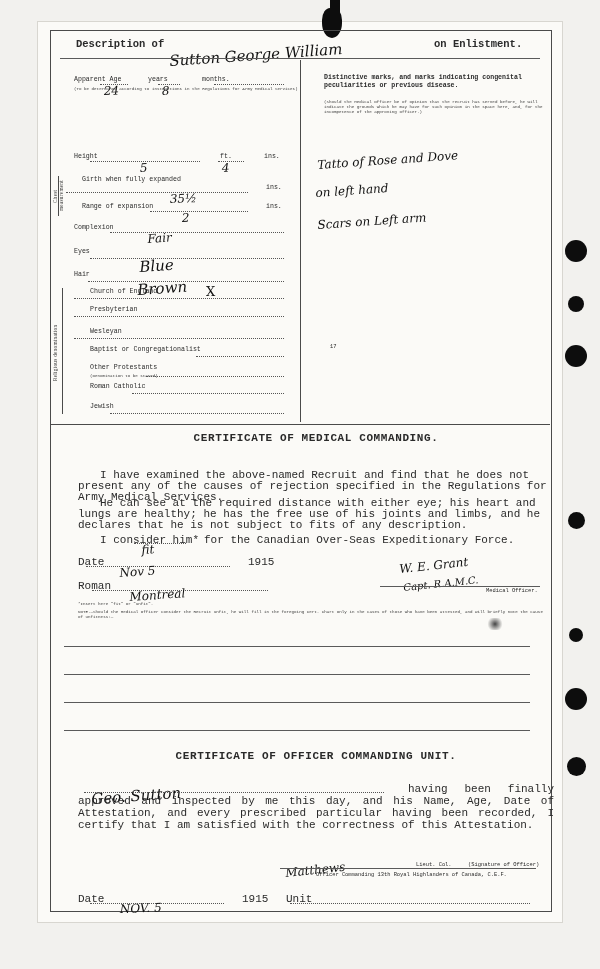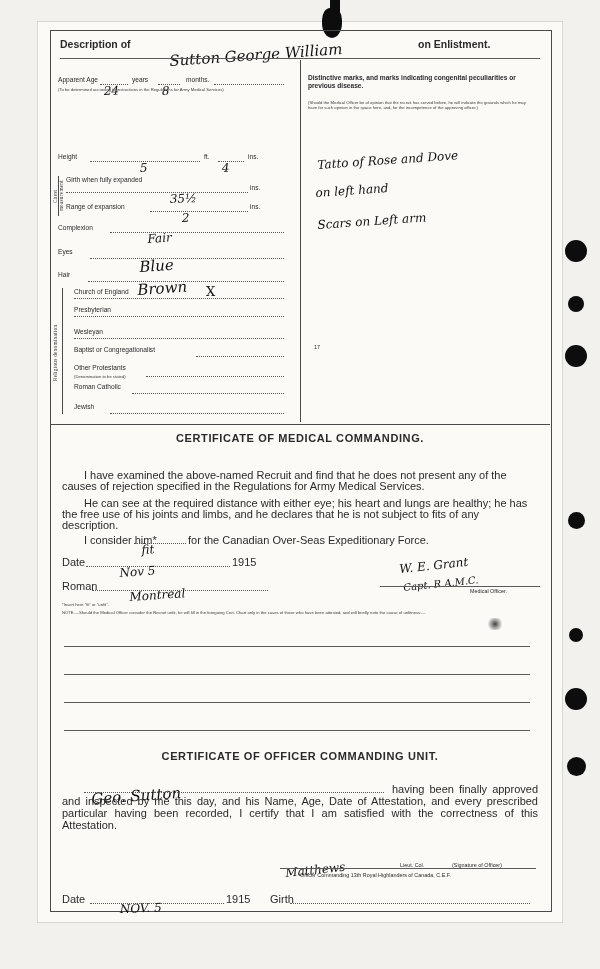--- a/index.html
+++ b/index.html
@@ -32,21 +32,21 @@
   .blob.b3{left:565px;top:345px;width:22px;height:22px;}
   .blob.b4{left:568px;top:512px;width:17px;height:17px;}
   .blob.b5{left:569px;top:628px;width:14px;height:14px;}
   .blob.b6{left:565px;top:688px;width:22px;height:22px;}
   .blob.b7={}
   .blob.b7{left:567px;top:757px;width:19px;height:19px;}
   .topblob{position:absolute;left:322px;top:8px;width:20px;height:30px;background:#0d0d0d;border-radius:40% 40% 50% 50%;}
   .topblob2{position:absolute;left:330px;top:0px;width:10px;height:16px;background:#0d0d0d;}
 
   
-  .t{position:absolute;font-family:Liberation Sans, sans-serif;color:#2a2a2a;white-space:nowrap;}
+  .t{position:absolute;font-family:Liberation Mono, monospace;color:#2a2a2a;white-space:nowrap;margin-left:16px;}
   .tiny{font-size:4.2px;line-height:5px;color:#3b3b3b;}
   .xsmall{font-size:5.4px;}
   .small{font-size:6.6px;}
   .med{font-size:11px;}
   .big{font-size:10.5px;}
   .hdr{font-size:11px;letter-spacing:.6px;}
   .bold{font-weight:bold;}
   .wrapline{white-space:normal;}
 
   
@@ -218,15 +218,15 @@
   <div class="hw s2 rot2" style="left:286px;top:866px;">Matthews</div>
   <div class="rule" style="left:280px;top:868px;width:256px;"></div>
   <div class="t xsmall" style="left:400px;top:862px;">Lieut. Col.</div>
   <div class="t xsmall" style="left:452px;top:862px;">(Signature of Officer)</div>
   <div class="t xsmall" style="left:300px;top:872px;">Officer Commanding 13th Royal Highlanders of Canada, C.E.F.</div>
 
   <div class="t med" style="left:62px;top:893px;">Date</div>
   <div class="dots" style="left:90px;top:903px;width:134px;"></div>
   <div class="hw s2 rot3" style="left:120px;top:902px;">NOV. 5</div>
   <div class="t med" style="left:226px;top:893px;">1915</div>
-  <div class="t med" style="left:270px;top:893px;">Girth</div>
+  <div class="t med" style="left:270px;top:893px;">Unit</div>
   <div class="dots" style="left:290px;top:903px;width:240px;"></div>
 </div>
 
 </body></html>

